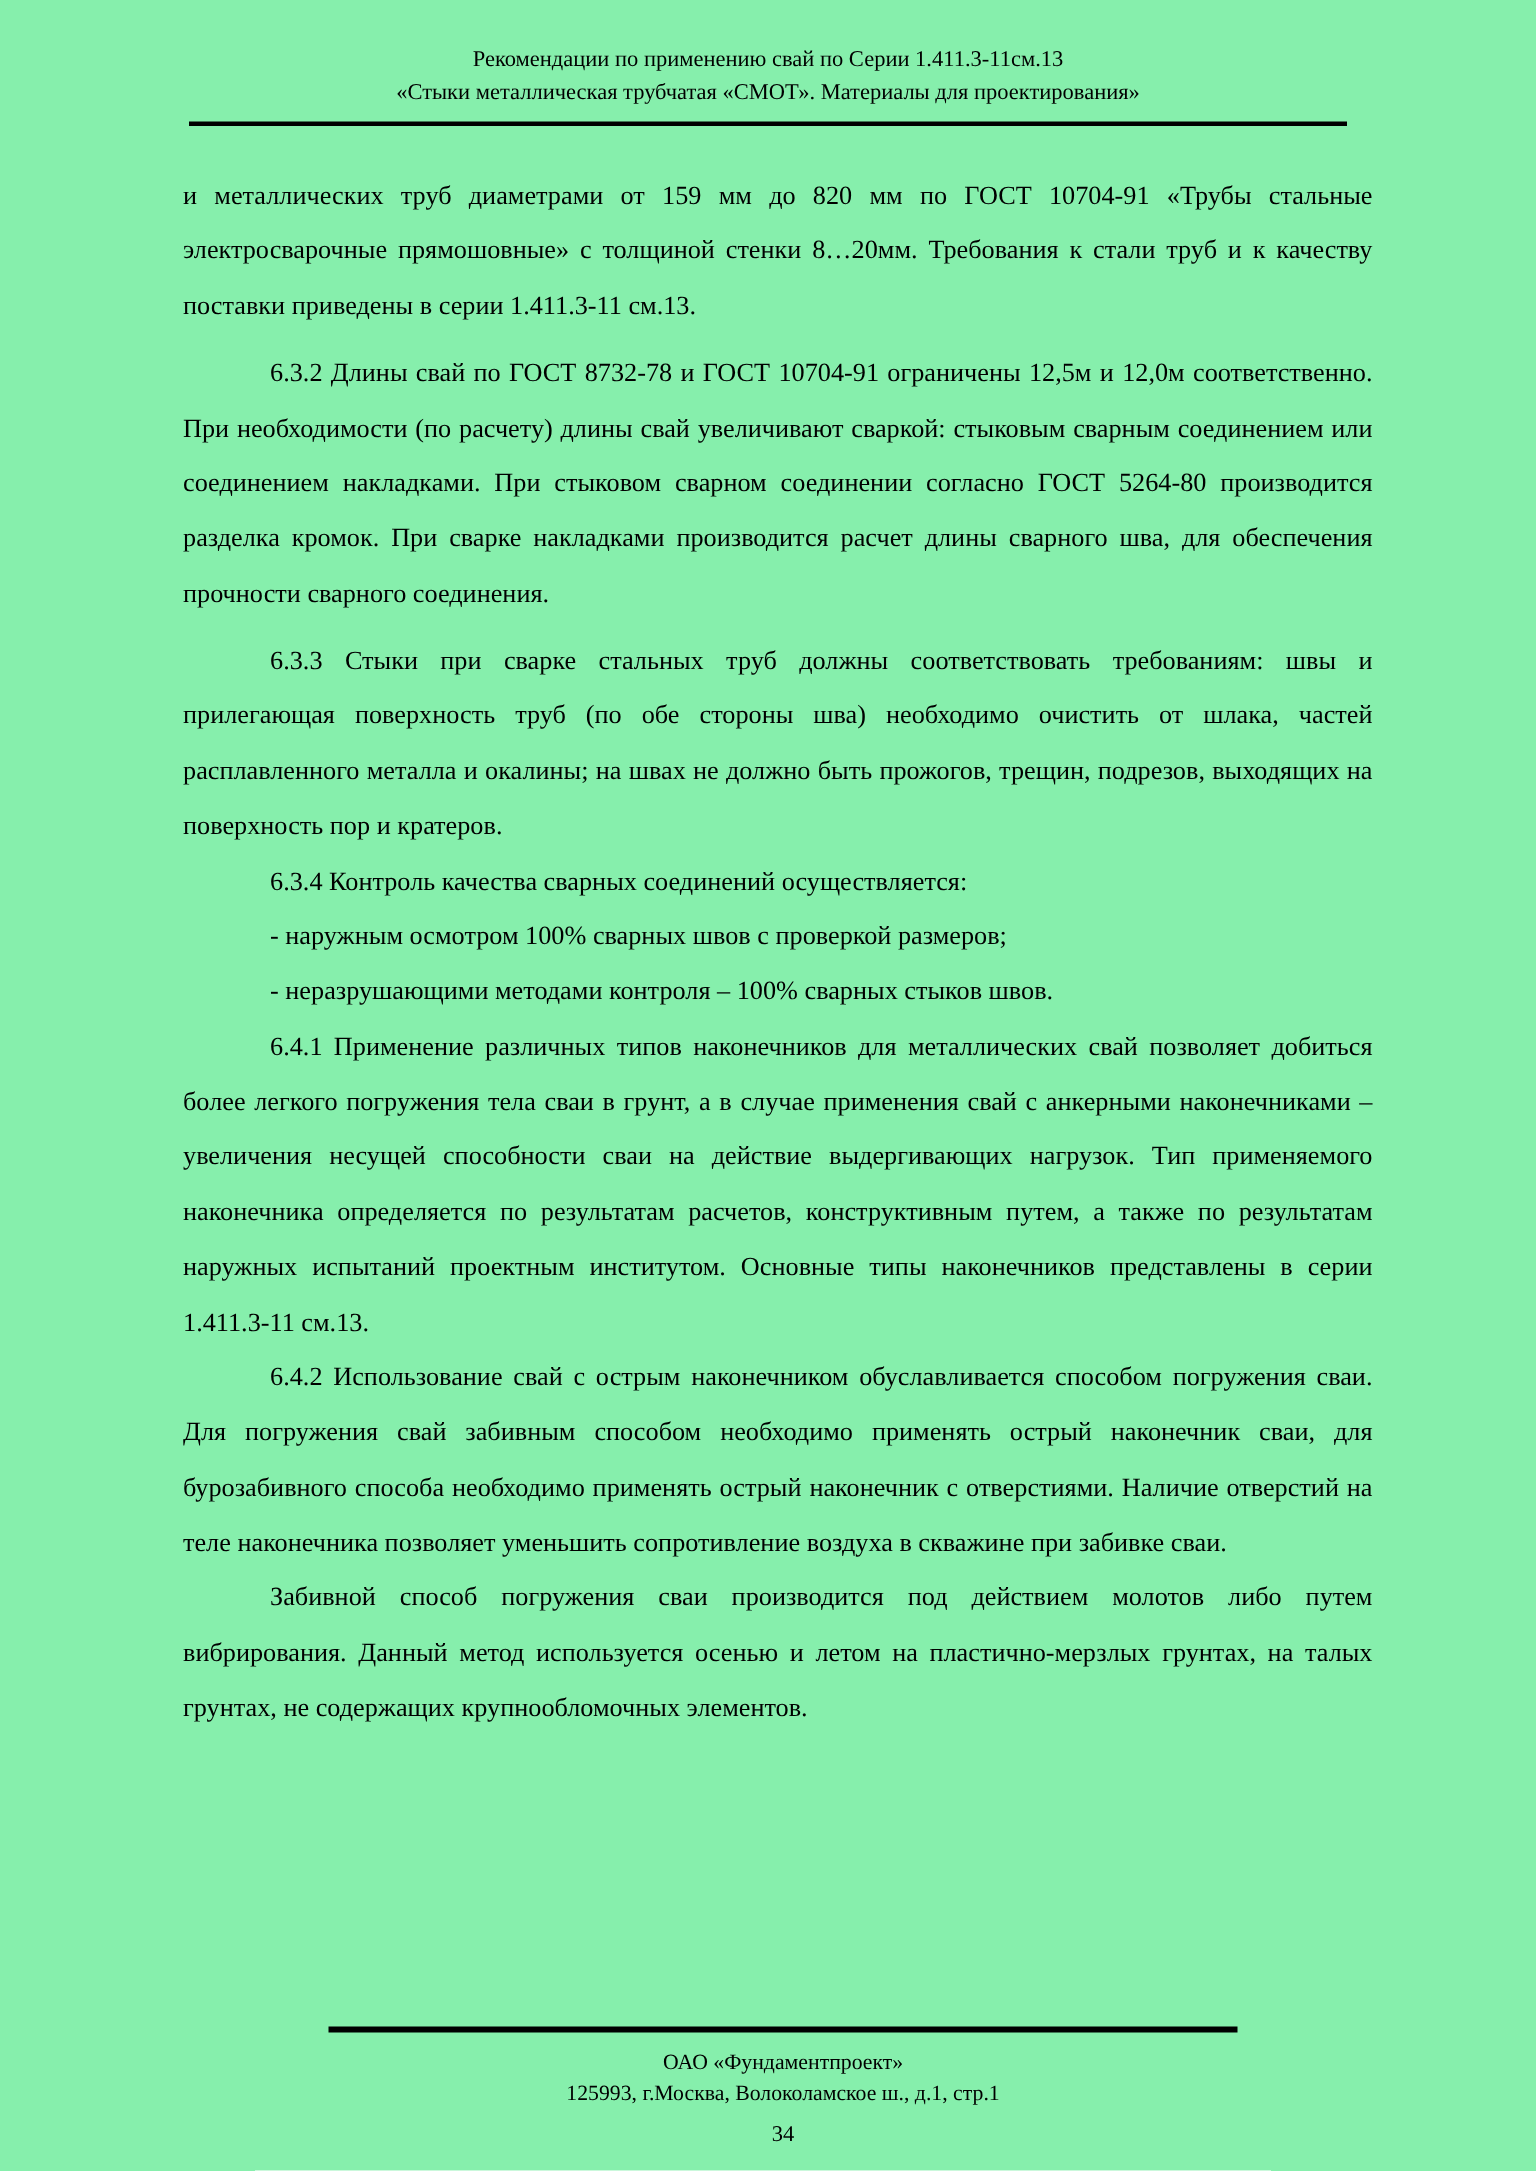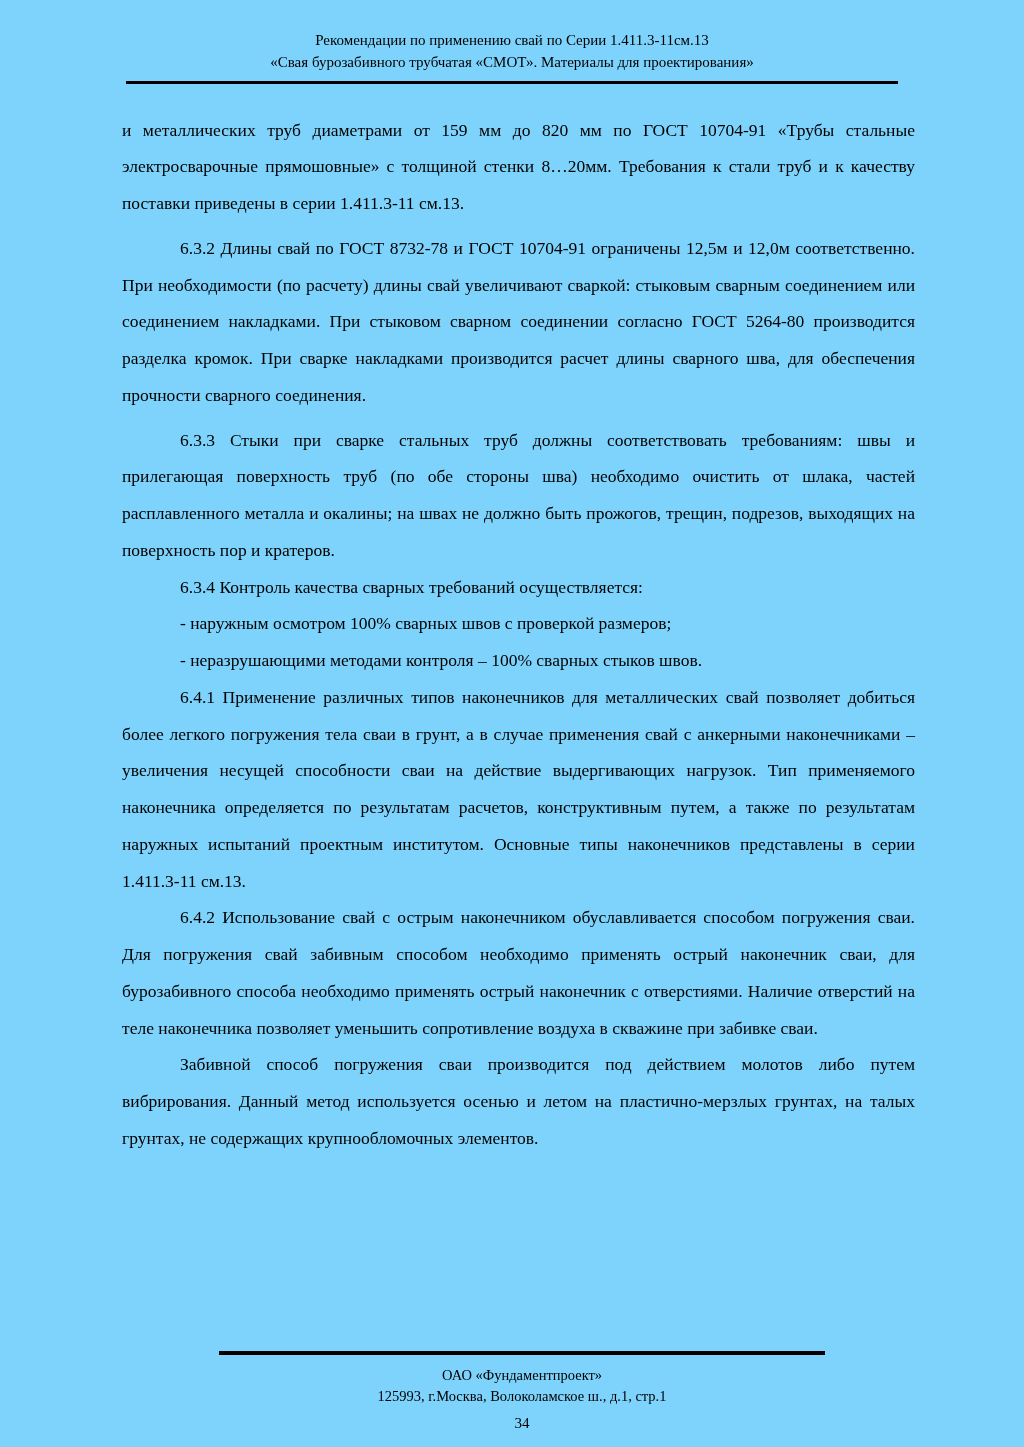--- a/index.html
+++ b/index.html
@@ -1,21 +1,21 @@
 <!DOCTYPE html>
 <html><head>
 <meta charset="utf-8">
 <style>
   * { margin: 0; padding: 0; box-sizing: border-box; }
   html, body { background: #ffffff; }
   .page {
     position: relative;
     width: 1024px;
     height: 1447px;
-    background: #7dd3fc;
+    background: #86efac;
     color: #000000;
     font-family: "Liberation Serif", serif;
     display: flex;
     flex-direction: column;
     overflow: hidden;
     justify-content: center;
   }
   .page-header {
     padding-top: 30px;
     text-align: center;
@@ -60,29 +60,29 @@
   }
   .ftr-page { margin-top: 6px; font-size: 15px; }
 </style>
 </head>
 <body>
 
 <div class="page">
 
   <header class="page-header">
     <div class="hdr-line">Рекомендации по применению свай по Серии 1.411.3-11см.13</div>
-    <div class="hdr-line">«Свая бурозабивного трубчатая «СМОТ». Материалы для проектирования»</div>
+    <div class="hdr-line">«Стыки металлическая трубчатая «СМОТ». Материалы для проектирования»</div>
     <div class="hdr-rule"></div>
   </header>
 
   <main class="doc-main">
     <p class="para no-indent">и металлических труб диаметрами от 159 мм до 820 мм по ГОСТ 10704-91 «Трубы стальные электросварочные прямошовные» с толщиной стенки 8…20мм. Требования к стали труб и к качеству поставки приведены в серии 1.411.3-11 см.13.</p>
     <p class="para gap-top">6.3.2 Длины свай по ГОСТ 8732-78 и ГОСТ 10704-91 ограничены 12,5м и 12,0м соответственно. При необходимости (по расчету) длины свай увеличивают сваркой: стыковым сварным соединением или соединением накладками. При стыковом сварном соединении согласно ГОСТ 5264-80 производится разделка кромок. При сварке накладками производится расчет длины сварного шва, для обеспечения прочности сварного соединения.</p>
     <p class="para gap-top">6.3.3 Стыки при сварке стальных труб должны соответствовать требованиям: швы и прилегающая поверхность труб (по обе стороны шва) необходимо очистить от шлака, частей расплавленного металла и окалины; на швах не должно быть прожогов, трещин, подрезов, выходящих на поверхность пор и кратеров.</p>
-    <p class="para">6.3.4 Контроль качества сварных требований осуществляется:</p>
+    <p class="para">6.3.4 Контроль качества сварных соединений осуществляется:</p>
     <p class="para">- наружным осмотром 100% сварных швов с проверкой размеров;</p>
     <p class="para">- неразрушающими методами контроля – 100% сварных стыков швов.</p>
     <p class="para">6.4.1 Применение различных типов наконечников для металлических свай позволяет добиться более легкого погружения тела сваи в грунт, а в случае применения свай с анкерными наконечниками – увеличения несущей способности сваи на действие выдергивающих нагрузок. Тип применяемого наконечника определяется по результатам расчетов, конструктивным путем,  а также по результатам наружных испытаний проектным институтом. Основные типы наконечников представлены в серии 1.411.3-11 см.13.</p>
     <p class="para">6.4.2 Использование свай с острым наконечником обуславливается способом погружения сваи. Для погружения свай забивным способом необходимо применять острый наконечник сваи, для бурозабивного способа необходимо применять острый наконечник с отверстиями. Наличие отверстий на теле наконечника позволяет уменьшить сопротивление воздуха в скважине при забивке сваи.</p>
     <p class="para">Забивной способ погружения сваи производится под действием молотов либо путем вибрирования. Данный метод используется осенью и летом на пластично-мерзлых грунтах, на талых грунтах, не содержащих крупнообломочных элементов.</p>
   </main>
 
   <footer class="page-footer">
     <div class="ftr-rule"></div>
     <div class="ftr-org">ОАО «Фундаментпроект»</div>

